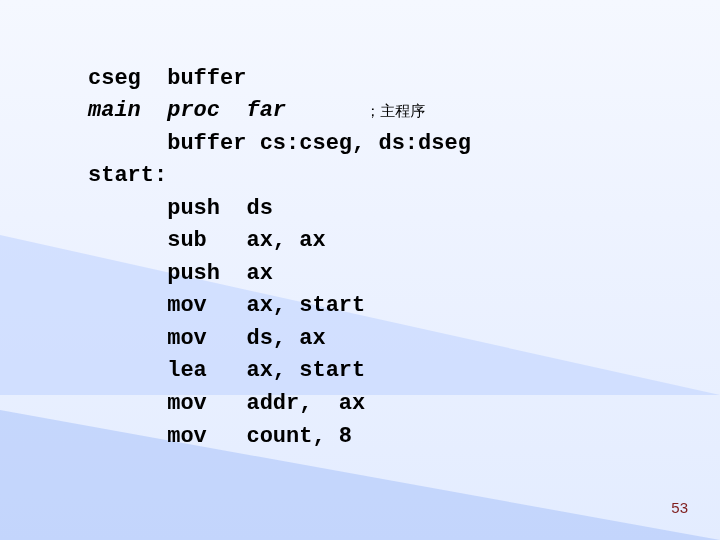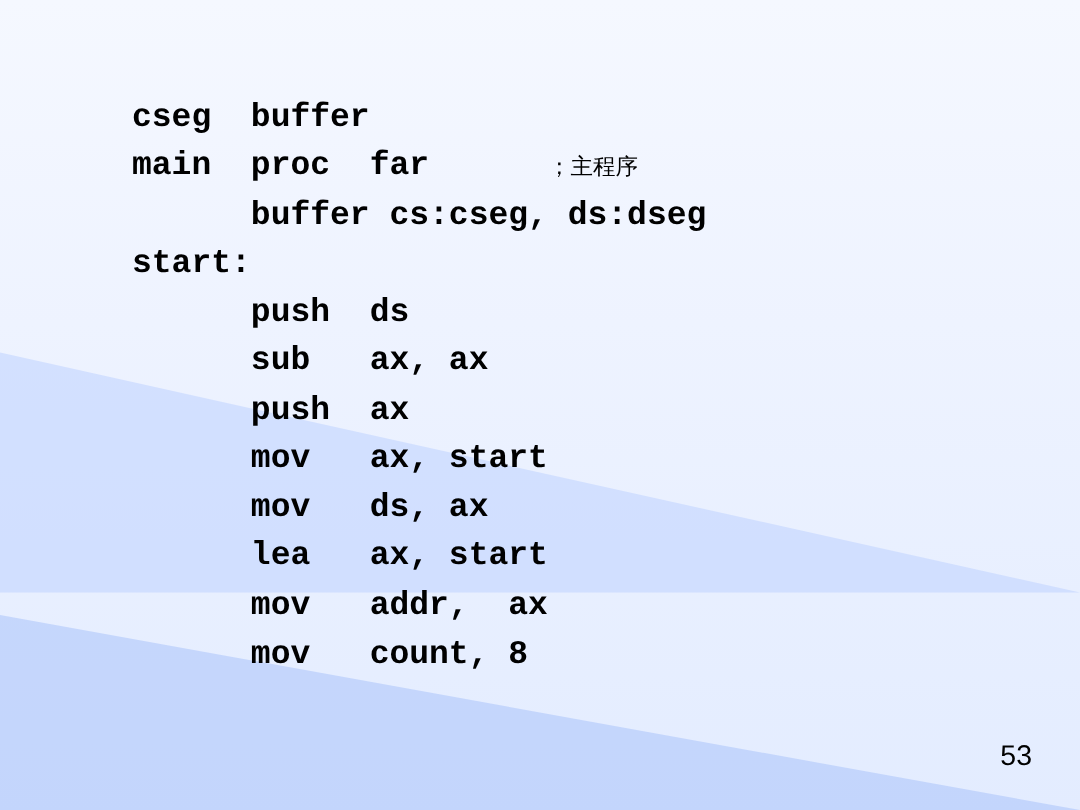--- a/index.html
+++ b/index.html
@@ -32,34 +32,34 @@
     border-left: 720px solid rgba(170, 195, 250, 0.55);
     border-top: 130px solid transparent;
   }
   .code {
     position: absolute;
     left: 88px;
     top: 30px;
     line-height: 1.48;
     white-space: pre;
   }
-  .italic { }
+  .italic { font-style: italic; }
   .comment {
     font-family: "SimSun", "宋体", serif;
     font-size: 15px;
     font-weight: normal;
   }
   .pagenum {
     position: absolute;
     right: 32px;
     bottom: 24px;
     font-family: Arial, sans-serif;
-    font-size: 19px;
+    font-size: 15px;
     font-weight: normal;
-    color: #000000;
+    color: #7f1d1d;
   }
 </style>
 </head>
 <body>
 
 <div class="wedge1"></div>
 <div class="wedge2"></div>
 
 <div class="code">
 <span><span>cseg</span>  <span>buffer</span></span>

